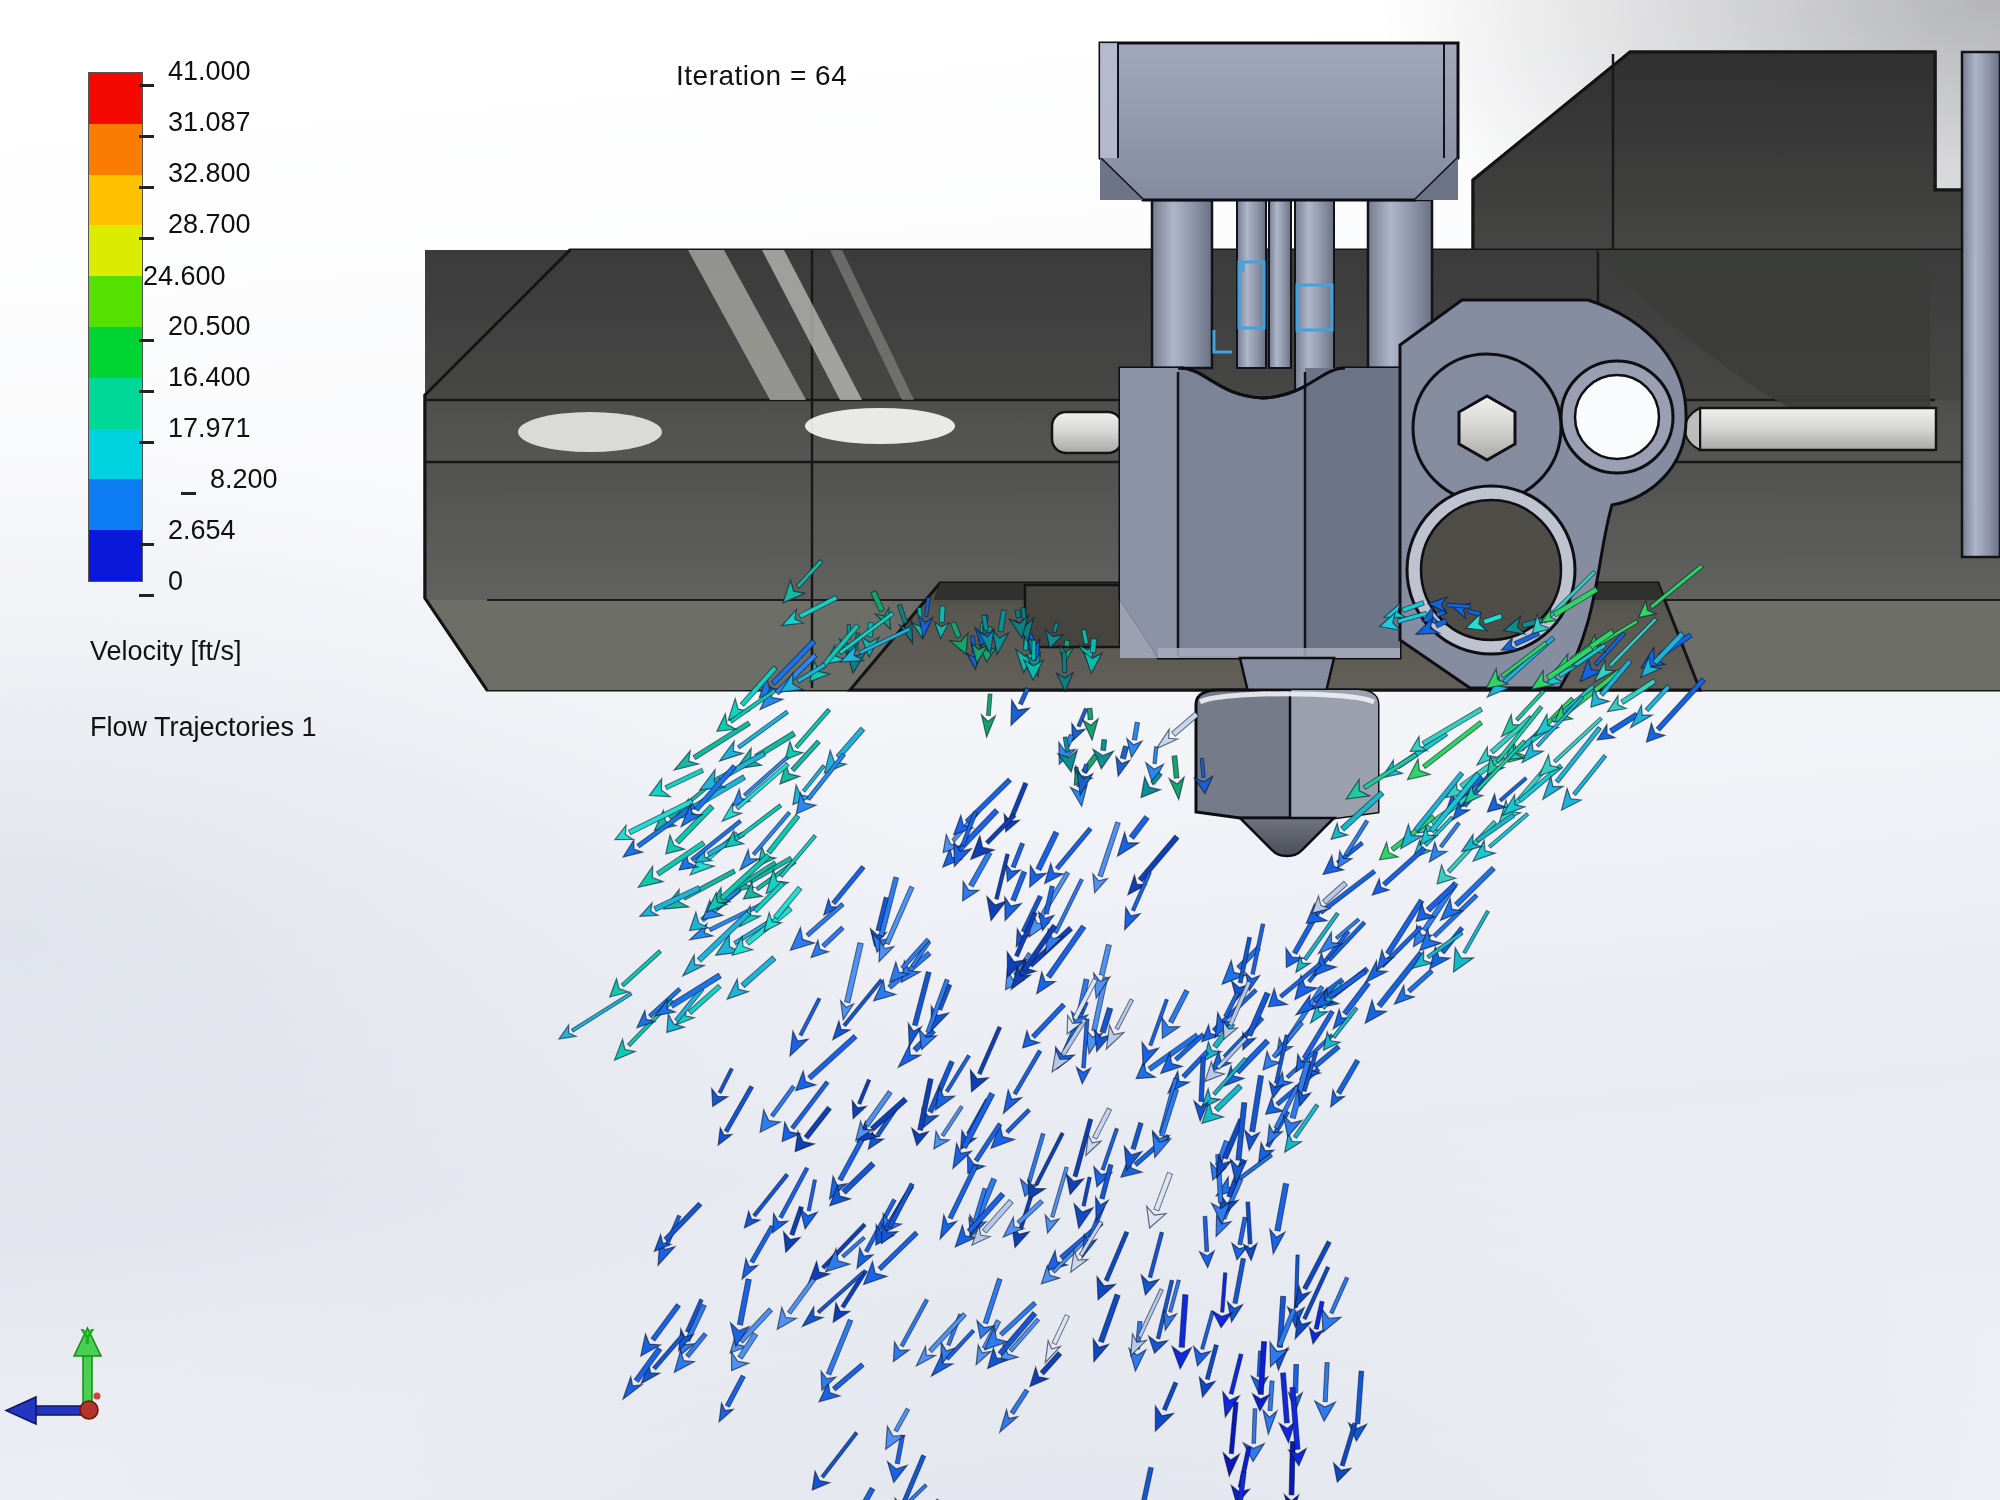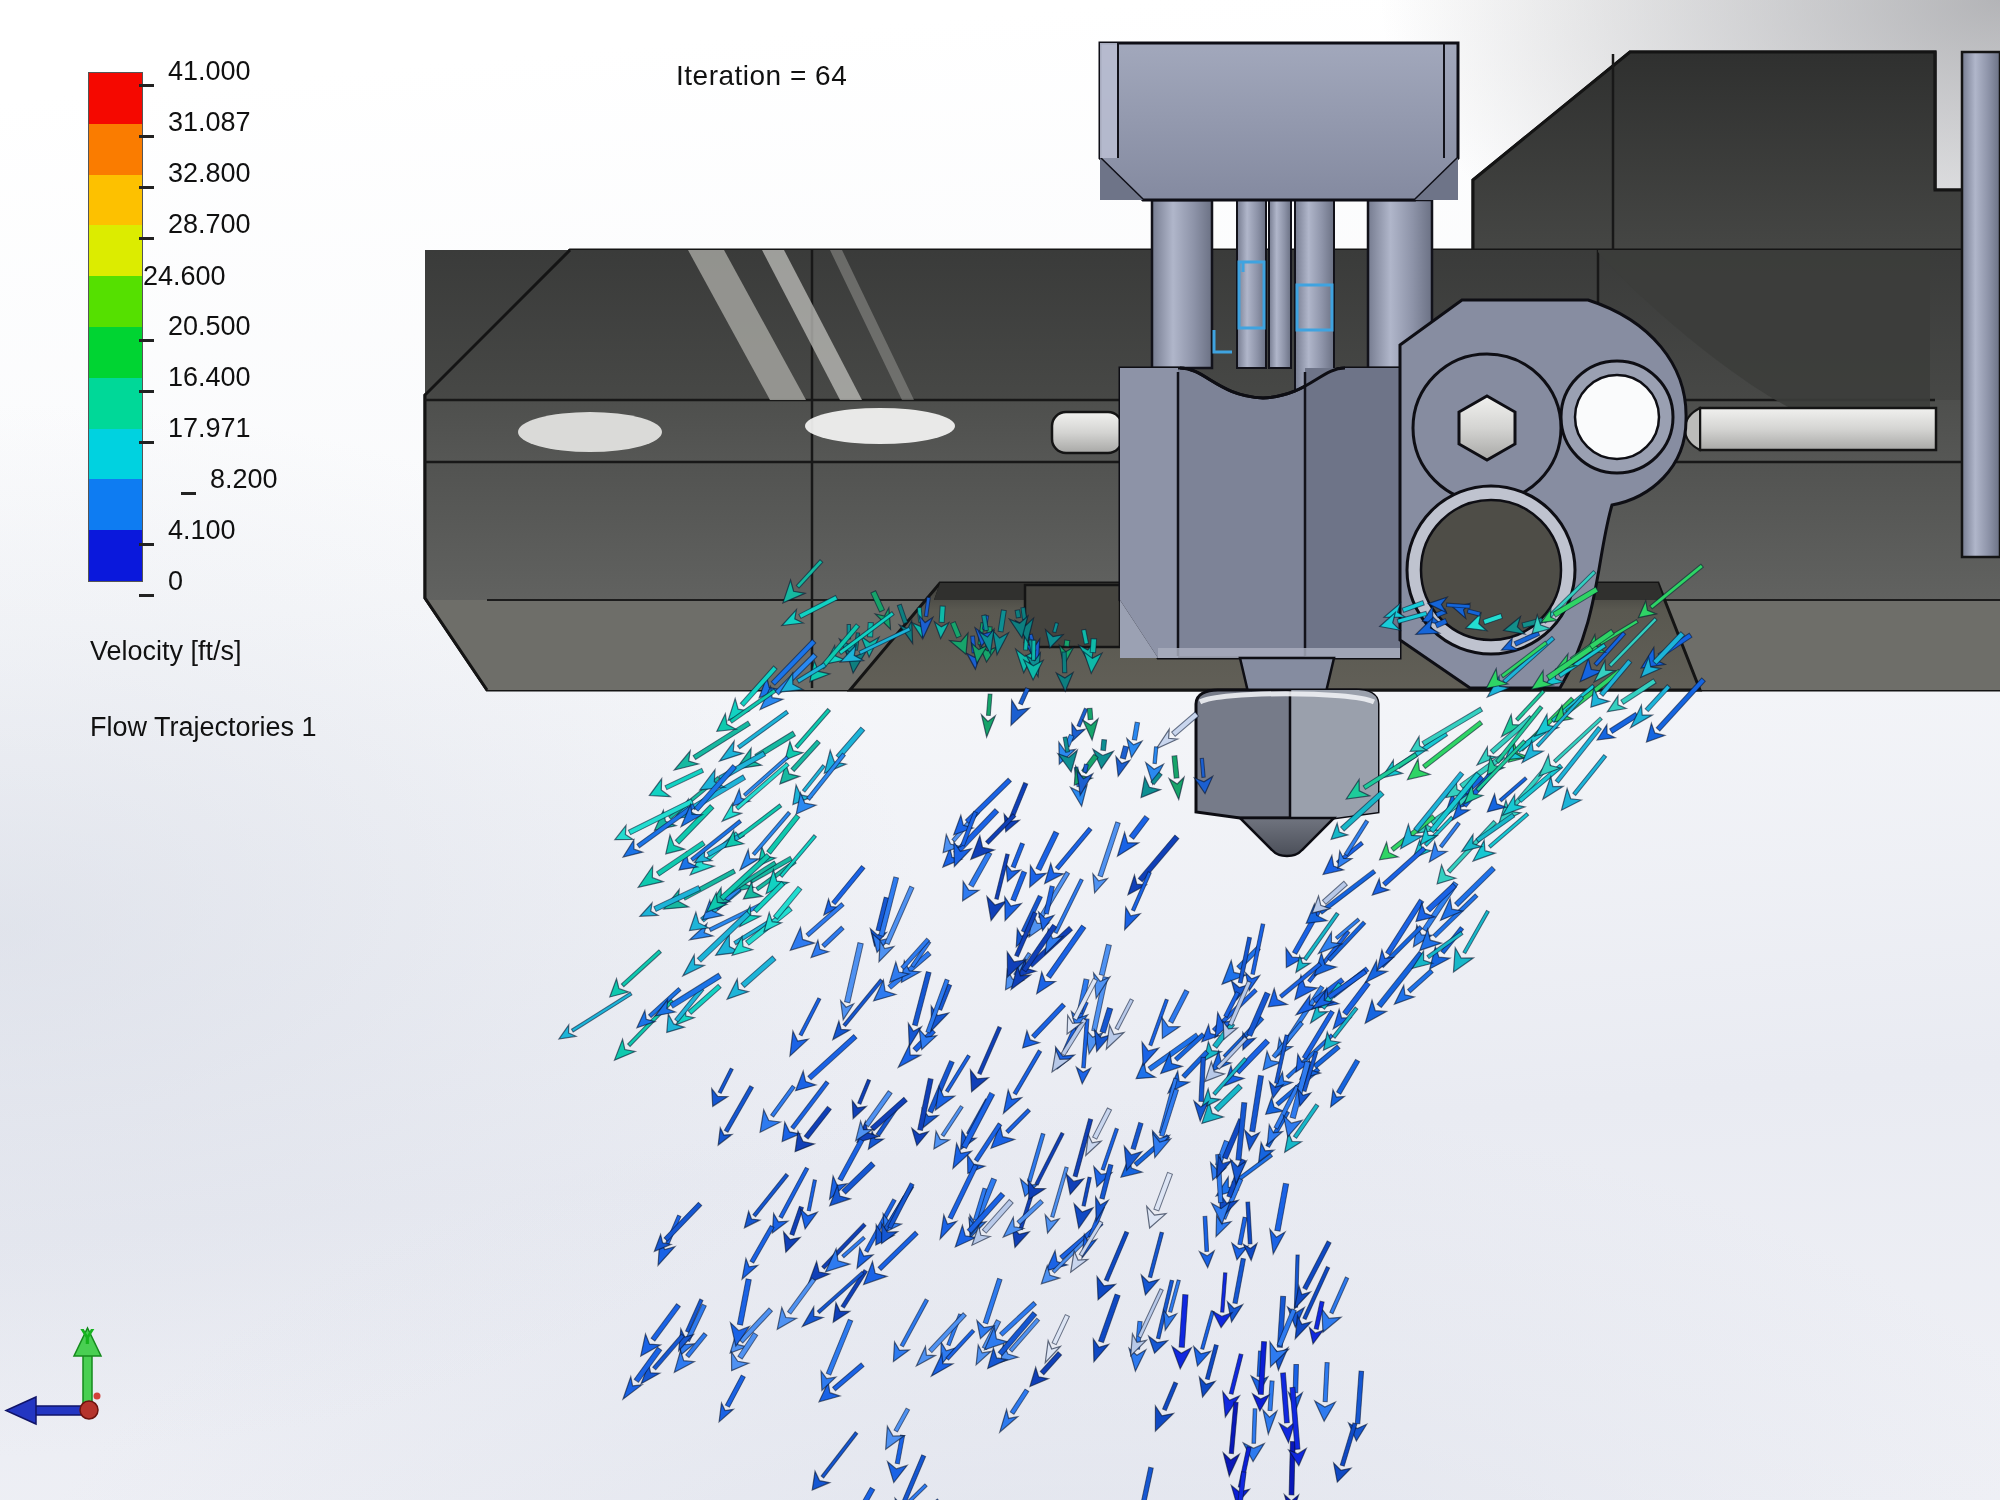--- a/index.html
+++ b/index.html
@@ -1887,21 +1887,21 @@
         <div class="tick" style="top: 342px;">
           <span class="mark"></span>
           <span class="lbl">17.971</span>
         </div>
         <div class="tick" style="top: 393px; padding-left: 42px;">
           <span class="mark"></span>
           <span class="lbl">8.200</span>
         </div>
         <div class="tick" style="top: 444px;">
           <span class="mark"></span>
-          <span class="lbl">4.100</span>
+          <span class="lbl">2.654</span>
         </div>
         <div class="tick" style="top: 495px;">
           <span class="mark"></span>
           <span class="lbl">0</span>
         </div>
       </div>
   </div>
   <div class="ann" id="velocity-label">Velocity [ft/s]</div>
   <div class="ann" id="flow-label">Flow Trajectories 1</div>
 

